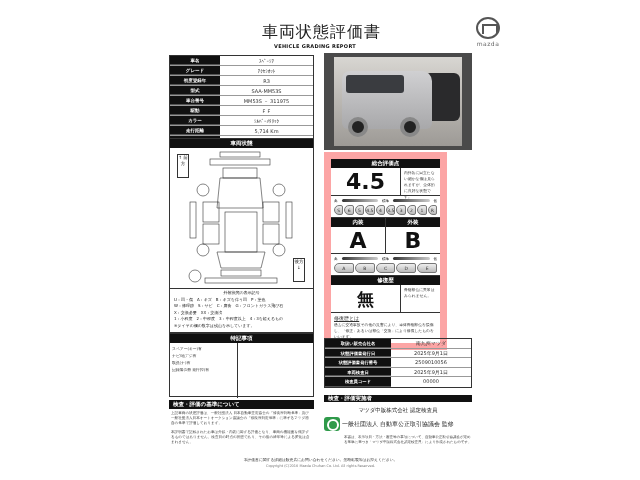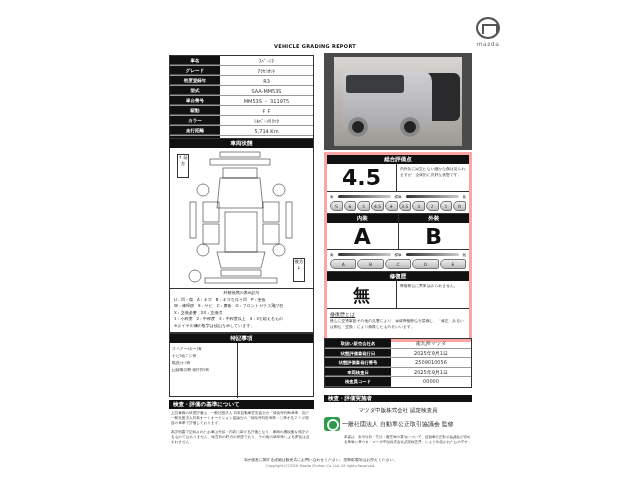--- a/index.html
+++ b/index.html
@@ -45,21 +45,21 @@
   
   .notes { position: absolute; left: 169px; top: 333px; width: 145px; height: 64px; border: 1px solid #333; }
   .notes-body { display: flex; height: 55px; }
   .notes-left { width: 68px; border-right: 1px solid #333; font-size: 3.8px; line-height: 7px; padding: 2px 2px; color: #333; }
 
   .std { position: absolute; left: 169px; top: 400px; width: 145px; }
   .std .bar { text-align: left; padding-left: 4px; }
   .std-text { font-size: 3.6px; line-height: 5px; color: #444; padding: 2px 2px; }
 
   
-  .eval { position: absolute; left: 324px; top: 152px; width: 148px; border: 3px solid #fca5a5; }
+  .eval { position: absolute; left: 324px; top: 152px; width: 123px; border: 7px solid #fca5a5; }
   .score-row { display: flex; height: 28px; border-bottom: 1px solid #333; }
   .score-big { width: 70px; font-size: 22px; font-weight: bold; text-align: center; line-height: 28px; border-right: 1px solid #333; }
   .score-desc { flex: 1; font-size: 3.8px; line-height: 6px; padding: 2px 3px; color: #333; }
   .scale { height: 22px; position: relative; padding: 2px 3px; border-bottom: 1px solid #333; }
   .scale-grad { display: flex; height: 5px; font-size: 3.5px; align-items: center; gap: 4px; }
   .grad-bar { height: 3px; flex: 1; background: linear-gradient(90deg,#333,#ccc); border-radius: 2px; }
   .scale-cells { display: flex; gap: 1px; margin-top: 2px; }
   .scale-cell { flex: 1; height: 10px; border: 1px solid #777; border-radius: 5px 2px 2px 5px; background: linear-gradient(180deg,#eee,#bbb); font-size: 4.5px; text-align: center; line-height: 9px; color: #333; }
   .ie-row { display: flex; }
   .ie-col { flex: 1; border-right: 1px solid #333; }
@@ -88,20 +88,21 @@
 
   .footer { position: absolute; left: 169px; top: 457px; width: 303px; text-align: center; }
   .footer-1 { font-size: 3.8px; color: #333; }
   .footer-2 { font-size: 3.5px; color: #777; margin-top: 2px; }
 </style>
 </head>
 <body>
 
 <div class="page">
 
+  <div class="title-jp">車両状態評価書</div>
   <div class="title-en">VEHICLE GRADING REPORT</div>
   <div class="brand">
     <div class="brand-logo"></div>
     <div class="brand-name">mazda</div>
   </div>
 
   <div class="info">
     <div class="info-row">
         <div class="info-k">車名</div>
         <div class="info-v">ｽﾍﾟｰｼｱ</div>

